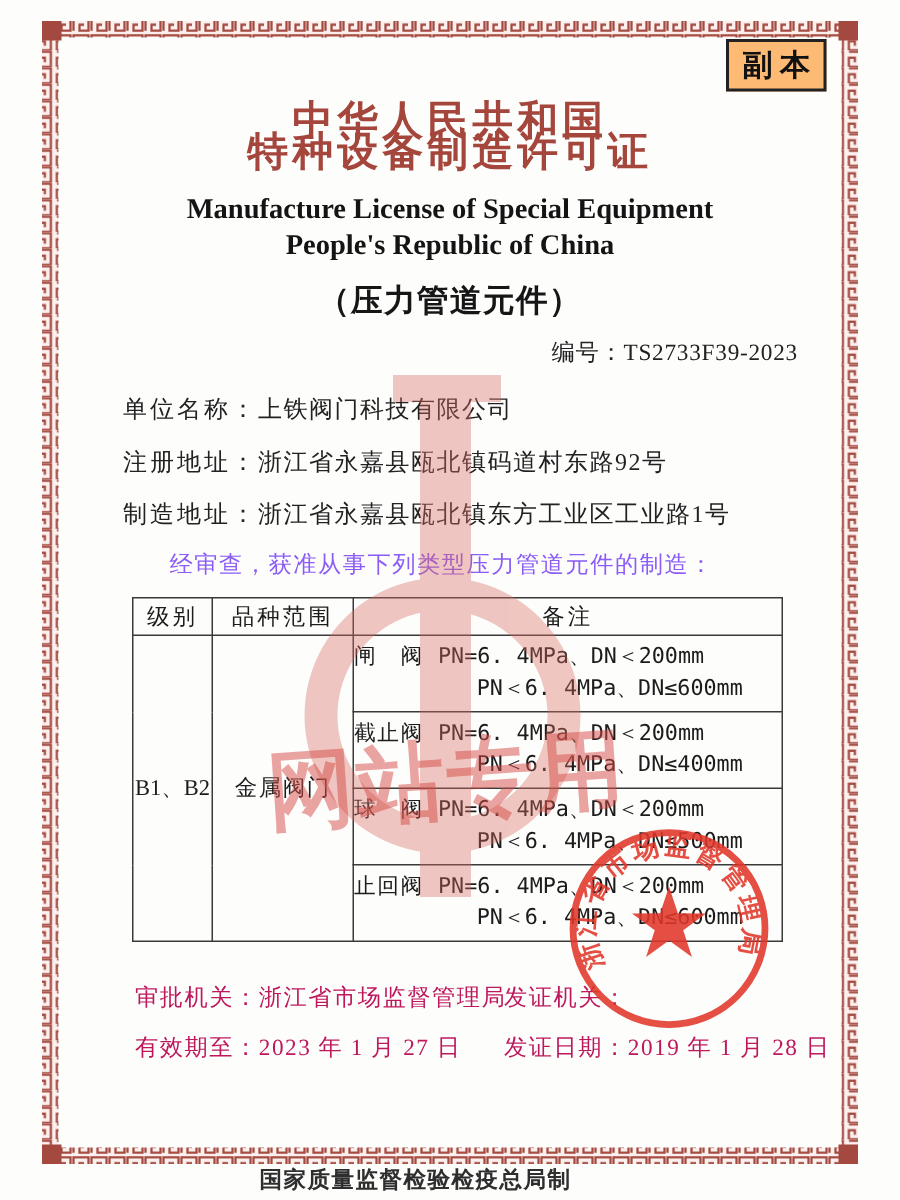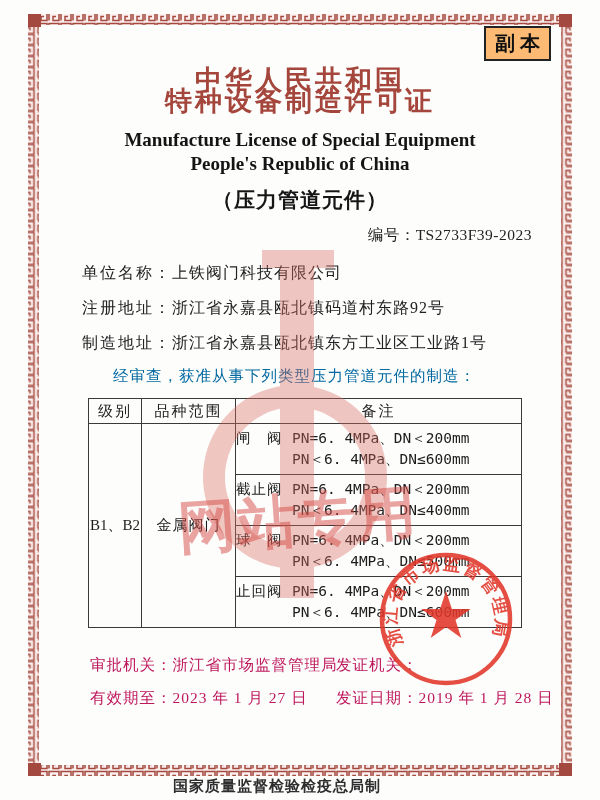--- a/index.html
+++ b/index.html
@@ -28,34 +28,34 @@
   .subtitle{
     left:0;width:600px;text-align:center;color:#161616;font-weight:bold;
     font-size:21px;letter-spacing:1px;z-index:1;
   }
   .license-no{
     right:68px;top:225px;font-size:15.5px;color:#222;z-index:1;letter-spacing:.5px;
   }
   
   .info-line{left:82px;font-size:16px;color:#222;z-index:1;letter-spacing:1px;white-space:nowrap;}
   .info-line .lbl{letter-spacing:2px;}
-  .approval-note{left:113px;top:366px;font-size:15.5px;color:#0369a1;z-index:1;letter-spacing:1px;}
+  .approval-note{left:113px;top:366px;font-size:15.5px;color:#8b5cf6;z-index:1;letter-spacing:1px;}
   
   .lic-table{
     position:absolute;left:88px;top:398px;width:434px;z-index:1;
     border-collapse:collapse;font-size:15px;color:#1c1c1c;
   }
   .lic-table th,.lic-table td{border:1.5px solid #3a3a3a;padding:0;}
   .lic-table th{font-weight:normal;height:24px;font-size:15px;letter-spacing:2px;}
   .col-level{width:52px;text-align:center;}
   .col-cat{width:93px;text-align:center;letter-spacing:1px;}
   .note-cell{height:50px;vertical-align:middle;padding:4px 4px 4px 10px;}
   .note-line{font-family:"DejaVu Sans Mono",monospace;font-size:14.5px;line-height:21px;white-space:nowrap;}
   .note-name{display:inline-block;width:56px;font-family:"Liberation Serif",serif;letter-spacing:1px;}
-  .note-line2{padding-left:56px;}
+  .note-line2{padding-left:56px;text-align:center;}
   
   .footer-line{font-size:15.5px;color:#be185d;z-index:1;white-space:nowrap;letter-spacing:1px;}
   .made-by{left:0;width:554px;top:777px;text-align:center;font-size:15px;font-weight:bold;color:#2e2e2e;z-index:1;letter-spacing:1px;}
   
   .wm-svg{position:absolute;left:0;top:0;z-index:2;pointer-events:none;}
   .wm-text{
     left:178px;top:482px;z-index:2;pointer-events:none;
     font-family:"DejaVu Sans",sans-serif;font-weight:bold;font-size:58px;
     color:rgba(214,76,70,0.50);letter-spacing:2px;transform:rotate(-4deg);
     white-space:nowrap;

